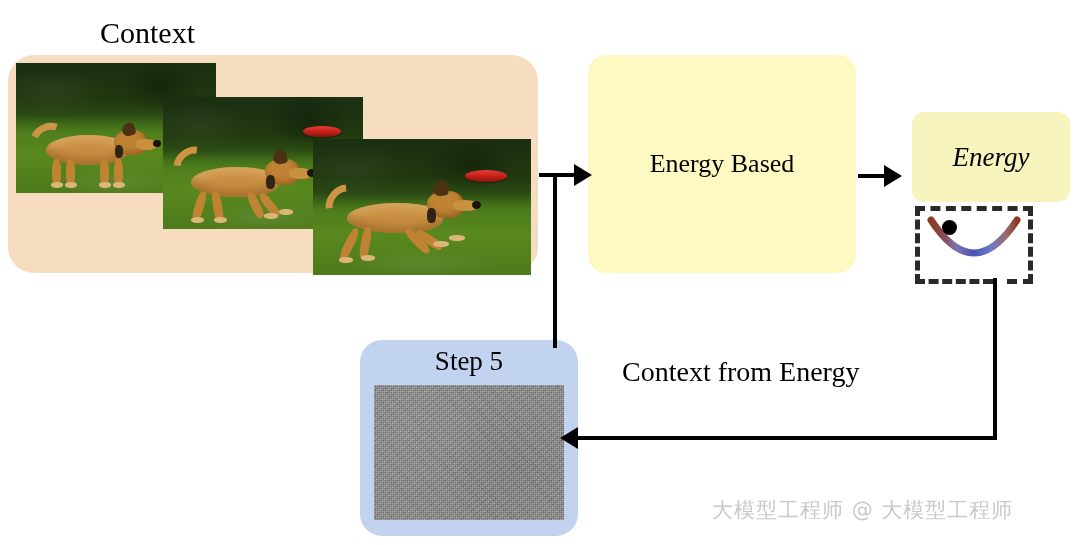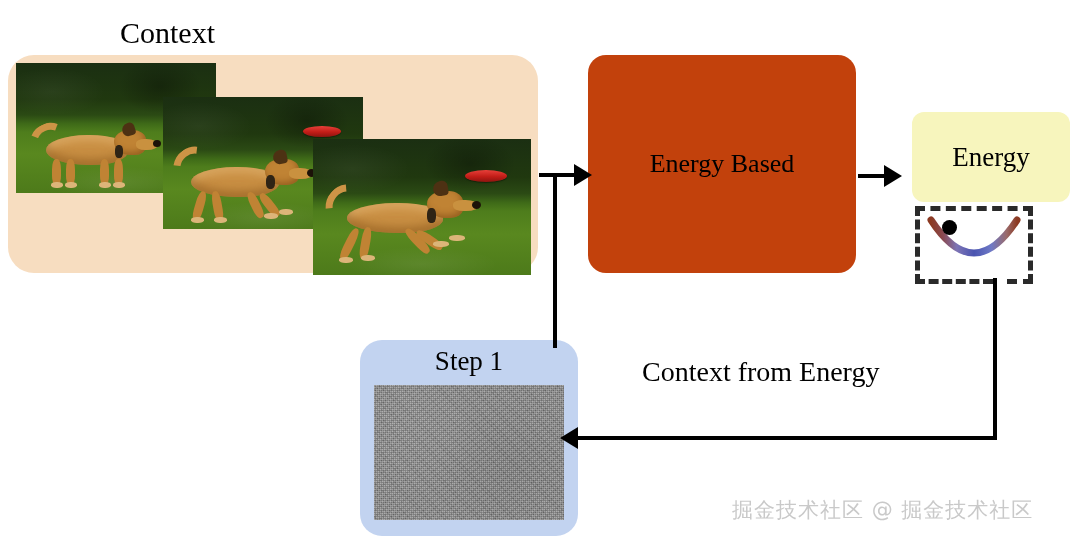--- a/index.html
+++ b/index.html
@@ -19,21 +19,20 @@
   }
 
   
   .abs { position: absolute; }
   .label {
     position: absolute;
     color: #000000;
     font-family: "Liberation Serif", "DejaVu Serif", serif;
     white-space: nowrap;
     line-height: 1.0;
-    margin-left: 20px;
   }
 
   
   #context-panel {
     left: 8px;
     top: 55px;
     width: 530px;
     height: 218px;
     background: #f7ddc0;
     border-radius: 26px;
@@ -130,21 +129,21 @@
     background: #dcb579;
     border-radius: 45%;
   }
 
   
   #transformer-box {
     left: 588px;
     top: 55px;
     width: 268px;
     height: 218px;
-    background: #c2410c;
+    background: #fef9c3;
     border-radius: 18px;
   }
   #transformer-label {
     position: absolute;
     left: 0; right: 0;
     top: 50%;
     transform: translateY(-50%);
     text-align: center;
     font-size: 26px;
     line-height: 1.22;
@@ -163,20 +162,21 @@
   }
   #energy-label {
     position: absolute;
     left: 0; right: 0;
     top: 50%;
     transform: translateY(-50%);
     text-align: center;
     font-size: 27px;
     color: #000;
     font-family: "Liberation Serif", "DejaVu Serif", serif;
+    font-style: italic;
   }
 
   
   #energy-plot {
     left: 915px;
     top: 206px;
     width: 118px;
     height: 78px;
   }
   #energy-plot .dashed-edge { position: absolute; background: transparent; }
@@ -392,36 +392,36 @@
         </linearGradient>
       </defs>
       <path d="M 16 14 Q 59 80 102 14" fill="none" stroke="url(#curveGrad)" stroke-width="7" stroke-linecap="round"></path>
     </svg>
 
     <div id="energy-ball"></div>
   </div>
 
 
   <div class="abs" id="prediction-box">
-    <div id="step-label">Step 1</div>
+    <div id="step-label">Step 5</div>
     <div id="noise-image"></div>
   </div>
 
   <div class="label" id="gradient-text">
     <span>Context from Energy</span><br>
   </div>
 
   <div class="conn conn-h" style="left:539px; top:173px; width:48px;"></div>
   <div class="arrowhead arrow-right" style="left:574px; top:164px;"></div>
 
   <div class="conn conn-v" style="left:553px; top:173px; height:175px;"></div>
 
   <div class="conn conn-h" style="left:858px; top:174px; width:40px;"></div>
   <div class="arrowhead arrow-right" style="left:884px; top:165px;"></div>
 
   <div class="conn conn-v" style="left:993px; top:278px; height:162px;"></div>
 
   <div class="conn conn-h" style="left:578px; top:436px; width:417px;"></div>
   <div class="arrowhead arrow-left" style="left:560px; top:427px;"></div>
 
-  <div class="label" id="watermark">掘金技术社区 @ 掘金技术社区</div>
+  <div class="label" id="watermark">大模型工程师 @ 大模型工程师</div>
 
 </div>
 
 </body></html>

